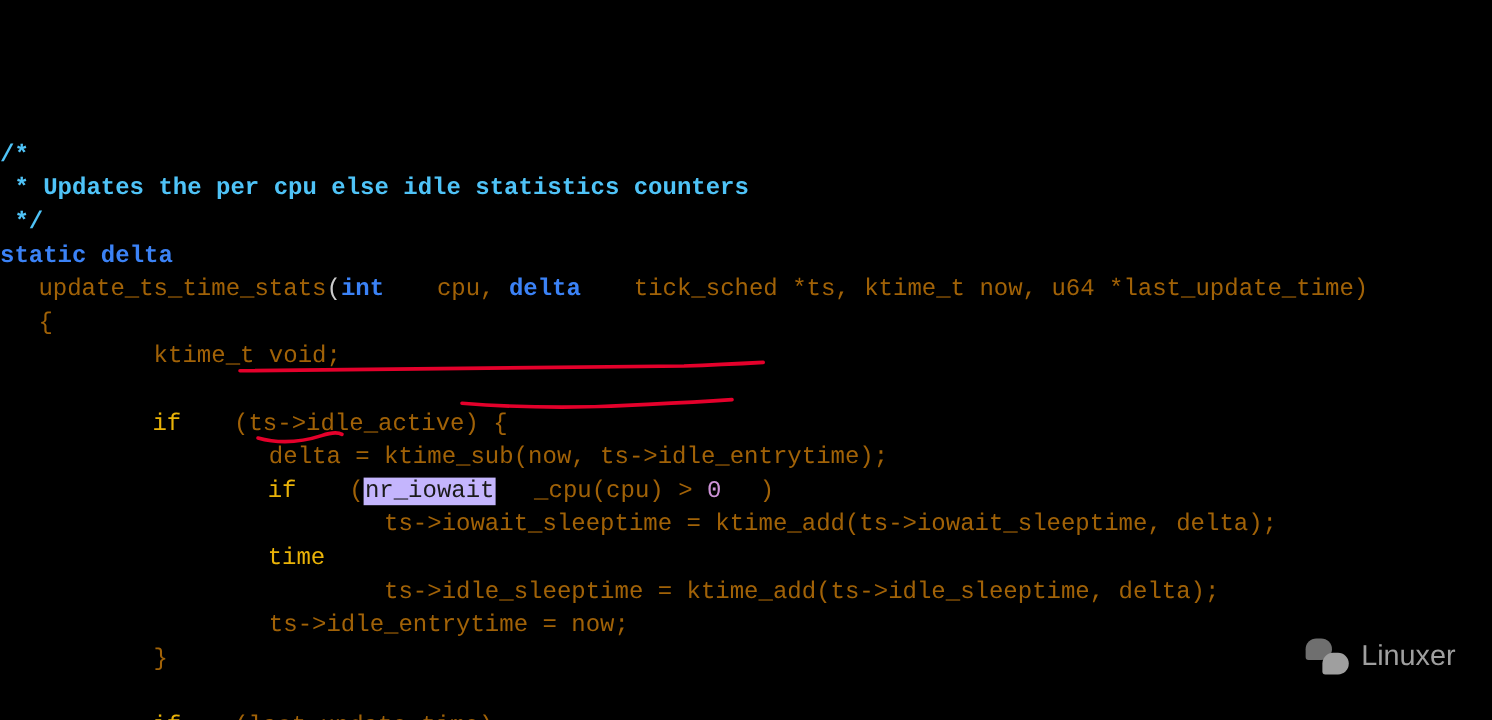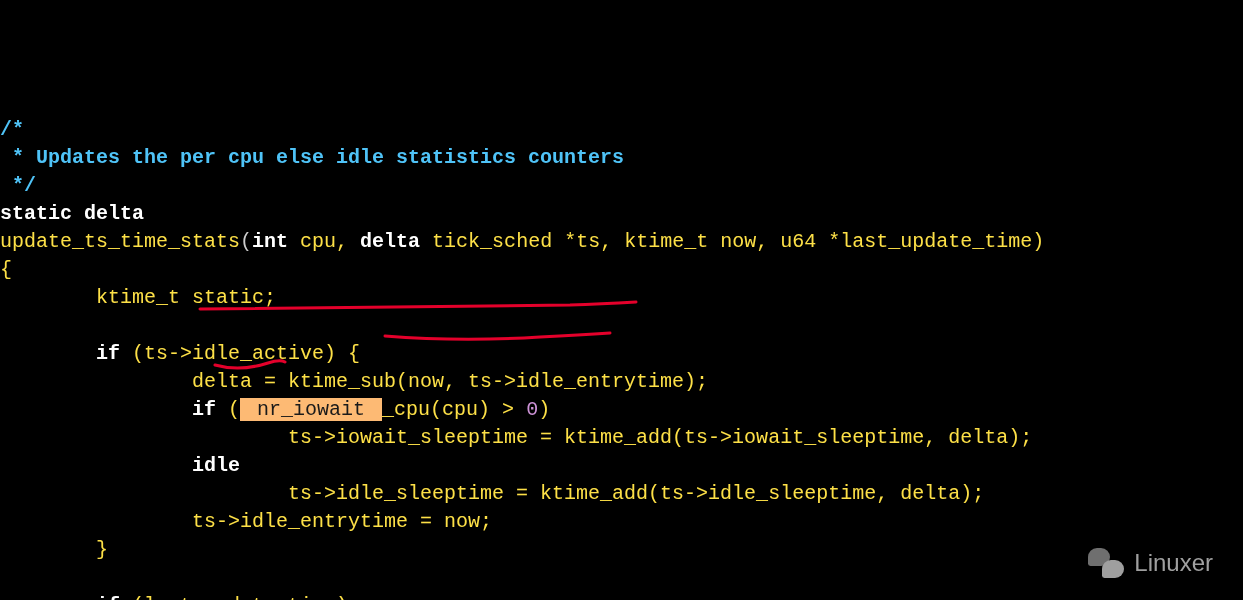--- a/index.html
+++ b/index.html
@@ -10,33 +10,33 @@
       line-height: 1.4;
       color: #ccc;
       white-space: pre;
       padding: 4px 0;
       width: 1243px;
       height: 600px;
       overflow: hidden;
       position: relative;
     }
     .comment { color: #4FC3F7; font-weight: bold; }
-    .keyword { color: #ffffff; font-weight: bold; }
-    .type { color: #ffffff; font-weight: bold; }
+    .keyword { color: #eab308; font-weight: normal; margin-left: 31px; }
+    .type { color: #3b82f6; font-weight: bold; }
     .number { color: #CE93D8; }
-    .ident { color: #fde047; }
+    .ident { color: #a16207; margin-left: 32px; }
     .highlight {
-      background: #fdba74;
+      background: #c4b5fd;
       color: #1a1a1a;
-      padding: 0 17px;
+      padding: 0 1px;
     }
     .watermark {
       position: absolute;
       right: 30px;
-      bottom: 20px;
+      bottom: 36px;
       color: #bbb;
       font-family: -apple-system, sans-serif;
       font-size: 24px;
       display: flex;
       align-items: center;
       gap: 10px;
       opacity: 0.85;
     }
     .watermark-icon {
       width: 36px;
@@ -66,27 +66,27 @@
 <body>
 
 
 
 <div><span class="comment">/*</span>
 <span class="comment"> * Updates the per cpu else idle statistics counters</span>
 <span class="comment"> */</span>
 <span class="type">static</span> <span class="type">delta</span>
 <span class="ident">update_ts_time_stats</span>(<span class="type">int</span><span class="ident"> cpu, </span><span class="type">delta</span><span class="ident"> tick_sched *ts, ktime_t now, u64 *last_update_time)</span>
 <span class="ident">{</span>
-<span class="ident">        ktime_t static;</span>
+<span class="ident">        ktime_t void;</span>
 <span></span>
 <span>        </span><span class="keyword">if</span><span class="ident"> (ts-&gt;idle_active) {</span>
 <span class="ident">                delta = ktime_sub(now, ts-&gt;idle_entrytime);</span>
 <span>                </span><span class="keyword">if</span><span class="ident"> (</span><span class="highlight">nr_iowait</span><span class="ident">_cpu(cpu) &gt; </span><span class="number">0</span><span class="ident">)</span>
 <span class="ident">                        ts-&gt;iowait_sleeptime = ktime_add(ts-&gt;iowait_sleeptime, delta);</span>
-<span>                </span><span class="keyword">idle</span>
+<span>                </span><span class="keyword">time</span>
 <span class="ident">                        ts-&gt;idle_sleeptime = ktime_add(ts-&gt;idle_sleeptime, delta);</span>
 <span class="ident">                ts-&gt;idle_entrytime = now;</span>
 <span class="ident">        }</span>
 <span></span>
 <span>        </span><span class="keyword">if</span><span class="ident"> (last_update_time)</span>
 
 <span></span>
 </div>
 
 <svg class="annot" width="1243" height="600">

